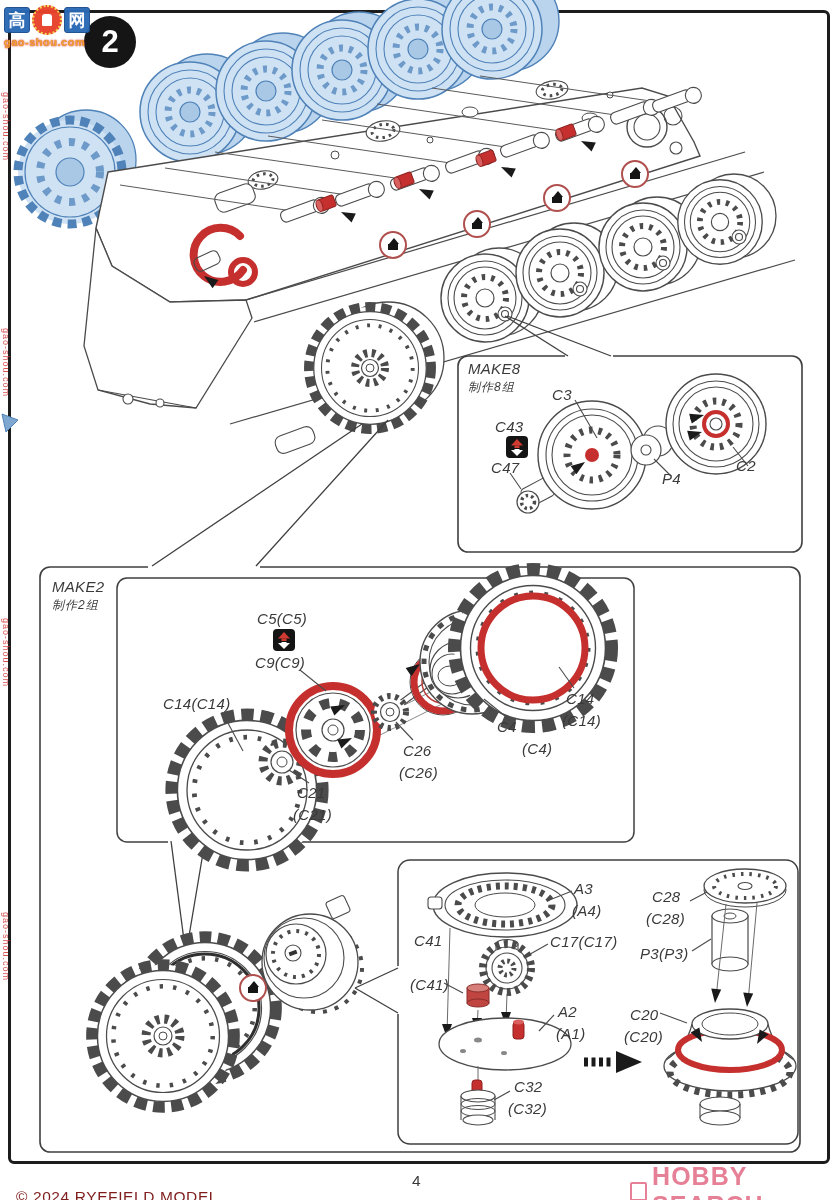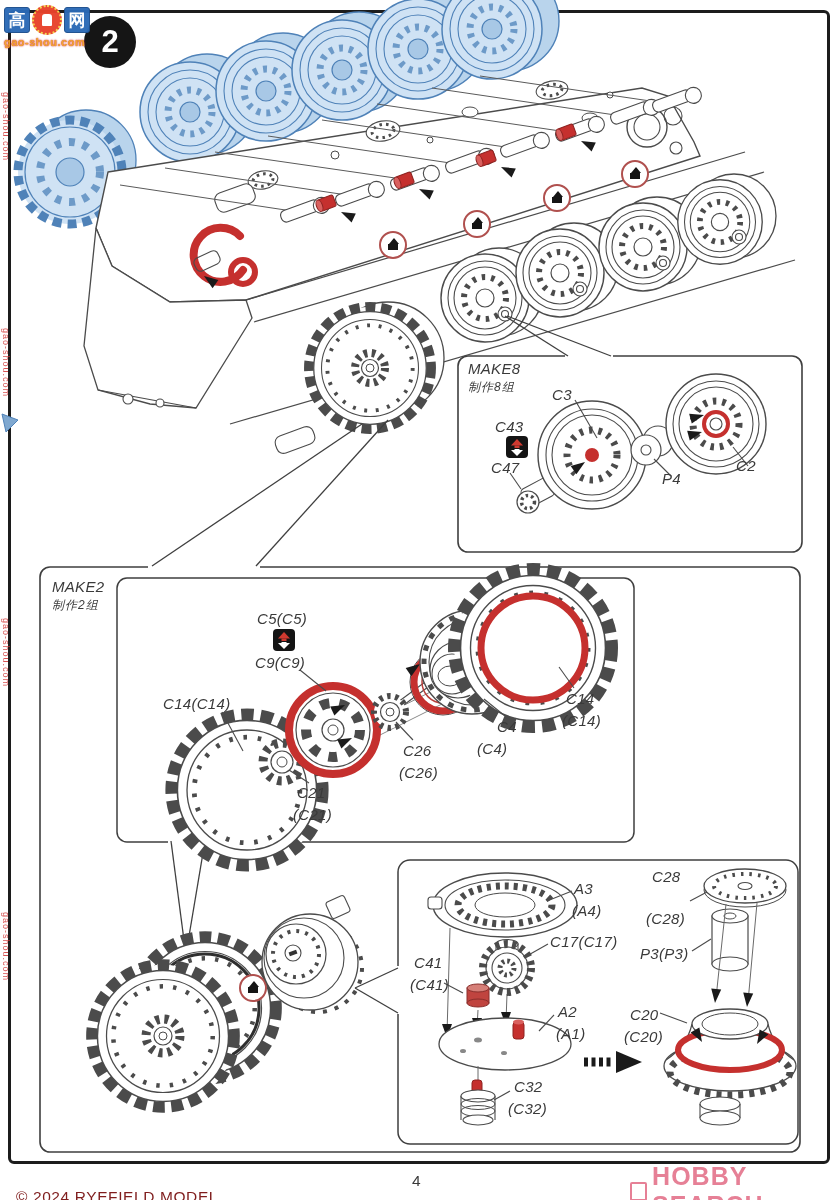--- a/index.html
+++ b/index.html
@@ -469,31 +469,31 @@
   <div class="lbl" style="left:52px;top:578px">MAKE2</div>
   <div class="lbl cjk" style="left:52px;top:598px">制作2组</div>
   <div class="lbl" style="left:257px;top:610px">C5(C5)</div>
   <div class="lbl" style="left:255px;top:654px">C9(C9)</div>
   <div class="lbl" style="left:163px;top:695px">C14(C14)</div>
   <div class="lbl" style="left:297px;top:784px">C21</div>
   <div class="lbl" style="left:293px;top:806px">(C21)</div>
   <div class="lbl" style="left:403px;top:742px">C26</div>
   <div class="lbl" style="left:399px;top:764px">(C26)</div>
   <div class="lbl" style="left:497px;top:718px">C4</div>
-  <div class="lbl" style="left:477px;top:740px">(C4)</div>
+  <div class="lbl" style="left:522px;top:740px">(C4)</div>
   <div class="lbl" style="left:566px;top:690px">C14</div>
   <div class="lbl" style="left:562px;top:712px">(C14)</div>
 
   <div class="lbl" style="left:574px;top:880px">A3</div>
   <div class="lbl" style="left:572px;top:902px">(A4)</div>
-  <div class="lbl" style="left:652px;top:868px">C28</div>
+  <div class="lbl" style="left:652px;top:888px">C28</div>
   <div class="lbl" style="left:646px;top:910px">(C28)</div>
   <div class="lbl" style="left:550px;top:933px">C17(C17)</div>
   <div class="lbl" style="left:640px;top:945px">P3(P3)</div>
-  <div class="lbl" style="left:414px;top:954px">C41</div>
+  <div class="lbl" style="left:414px;top:932px">C41</div>
   <div class="lbl" style="left:410px;top:976px">(C41)</div>
   <div class="lbl" style="left:558px;top:1003px">A2</div>
   <div class="lbl" style="left:556px;top:1025px">(A1)</div>
   <div class="lbl" style="left:514px;top:1078px">C32</div>
   <div class="lbl" style="left:508px;top:1100px">(C32)</div>
   <div class="lbl" style="left:630px;top:1006px">C20</div>
   <div class="lbl" style="left:624px;top:1028px">(C20)</div>
 
   <div id="footer-copy">© 2024 RYEFIELD MODEL</div>
   <div id="footer-page">4</div>

